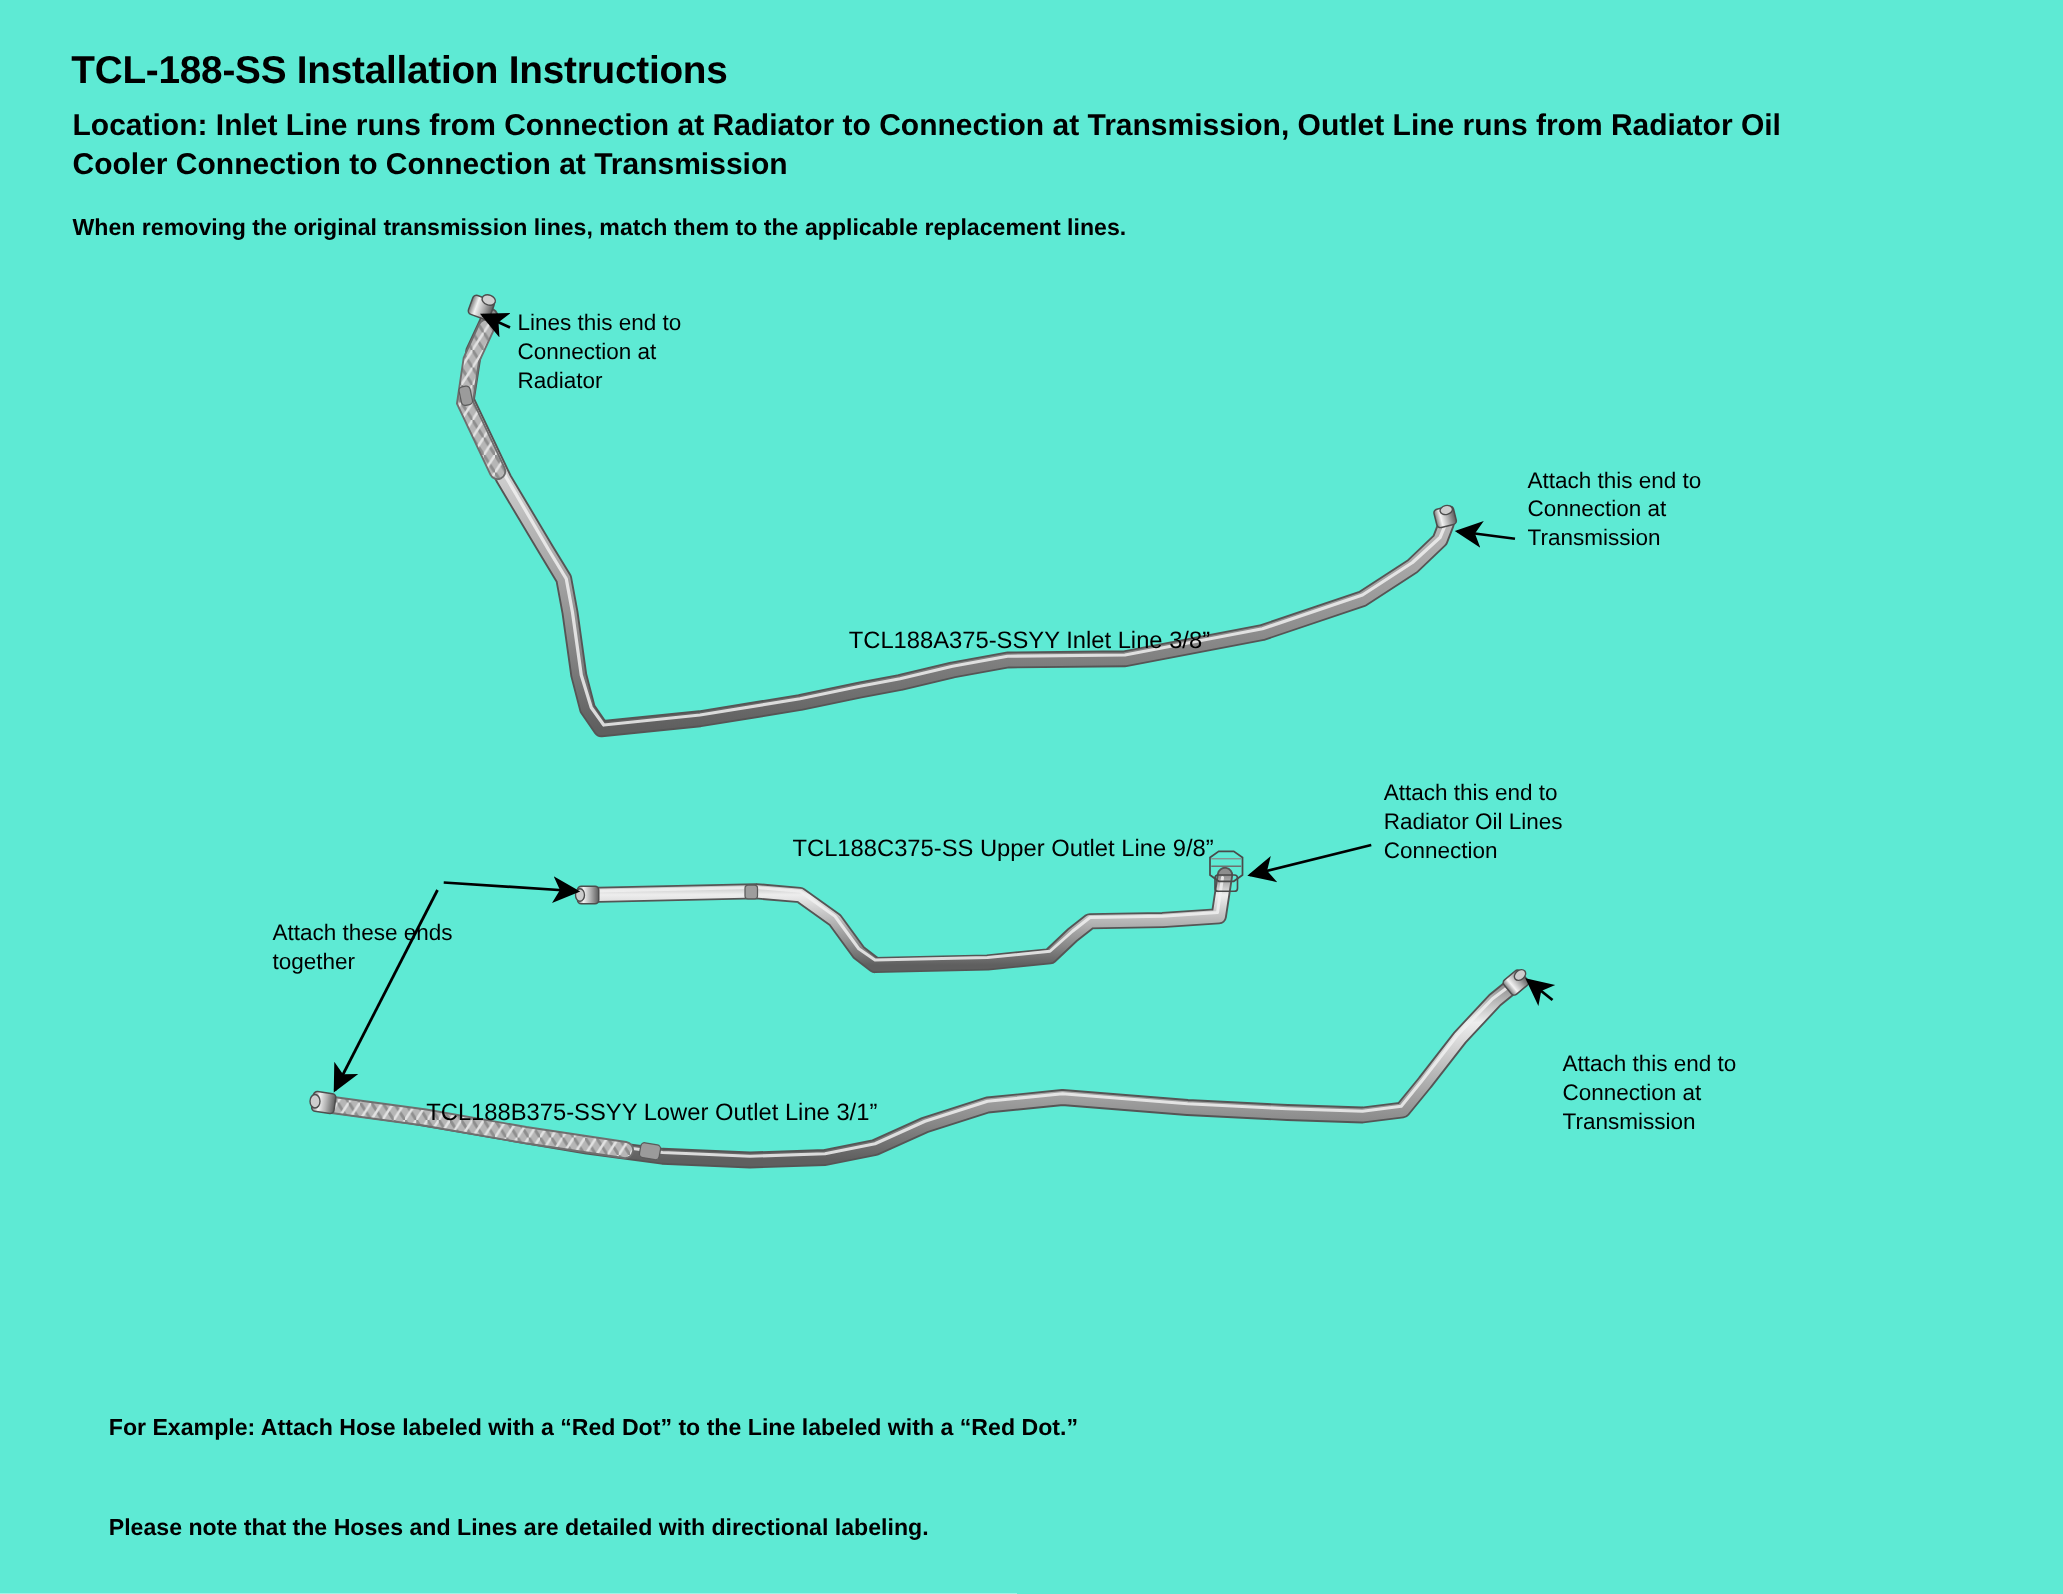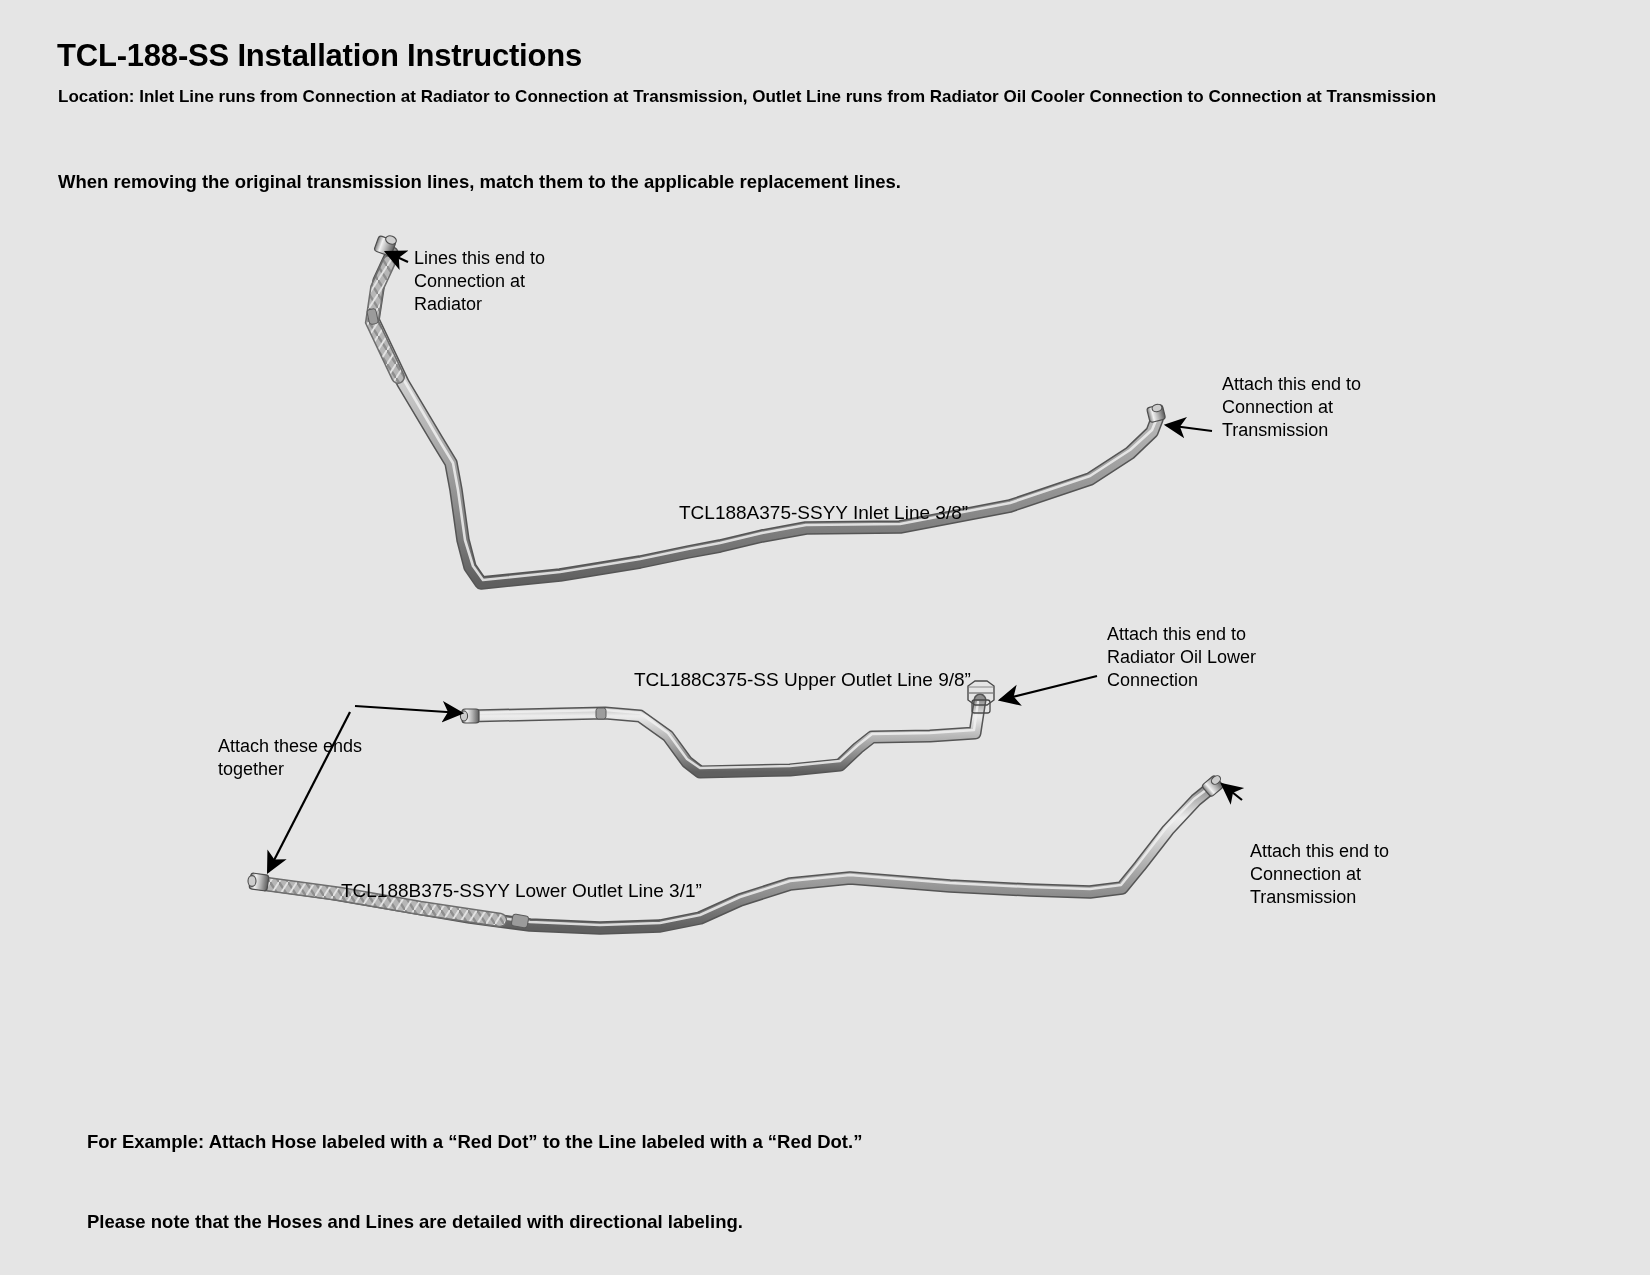--- a/index.html
+++ b/index.html
@@ -9,21 +9,21 @@
   }
   body {
     font-family: "Liberation Sans", sans-serif;
     color: #000000;
   }
   #page {
     position: relative;
     width: 1650px;
     height: 1275px;
     overflow: hidden;
-    background: #e5e5e5;
+    background: #5eead4;
   }
   #page-svg {
     position: absolute;
     left: 0;
     top: 0;
     width: 1650px;
     height: 1275px;
   }
   .txt {
     position: absolute;
@@ -33,21 +33,21 @@
   #title {
     left: 57px;
     top: 36px;
     font-size: 31px;
     font-weight: bold;
     letter-spacing: -0.2px;
   }
   #location {
     left: 58px;
     top: 86px;
-    font-size: 17px;
+    font-size: 24px;
     font-weight: bold;
     width: 1420px;
     white-space: normal;
   }
   #matchnote {
     left: 58px;
     top: 170px;
     font-size: 18.5px;
     font-weight: bold;
     text-align: center;
@@ -195,21 +195,21 @@
     <path d="M350 712 L268 872" fill="none" stroke="#000" stroke-width="2.2" marker-end="url(#arrowHead)"></path>
     <path d="M1242 800 L1222 784" fill="none" stroke="#000" stroke-width="2.2" marker-end="url(#arrowHead)"></path>
   </svg>
 
   <div class="txt" id="title">TCL-188-SS Installation Instructions</div>
   <div class="txt" id="location">Location: Inlet Line runs from Connection at Radiator to Connection at Transmission, Outlet Line runs from Radiator Oil Cooler Connection to Connection at Transmission</div>
   <div class="txt" id="matchnote">When removing the original transmission lines, match them to the applicable replacement lines.</div>
 
   <div class="txt anno" id="anno-radiator">Lines this end to Connection at Radiator</div>
   <div class="txt anno" id="anno-trans-1">Attach this end to Connection at Transmission</div>
-  <div class="txt anno" id="anno-cooler">Attach this end to Radiator Oil Lower Connection</div>
+  <div class="txt anno" id="anno-cooler">Attach this end to Radiator Oil Lines Connection</div>
   <div class="txt anno" id="anno-together">Attach these ends together</div>
   <div class="txt anno" id="anno-trans-2">Attach this end to Connection at Transmission</div>
 
   <div class="txt lbl" id="lbl-inlet">TCL188A375-SSYY Inlet Line 3/8”</div>
   <div class="txt lbl" id="lbl-upper">TCL188C375-SS Upper Outlet Line 9/8”</div>
   <div class="txt lbl" id="lbl-lower">TCL188B375-SSYY Lower Outlet Line 3/1”</div>
 
   <div class="txt" id="footer">
     <div>For Example: Attach Hose labeled with a “Red Dot” to the Line labeled with a “Red Dot.”</div>
     <div>Please note that the Hoses and Lines are detailed with directional labeling.</div>

